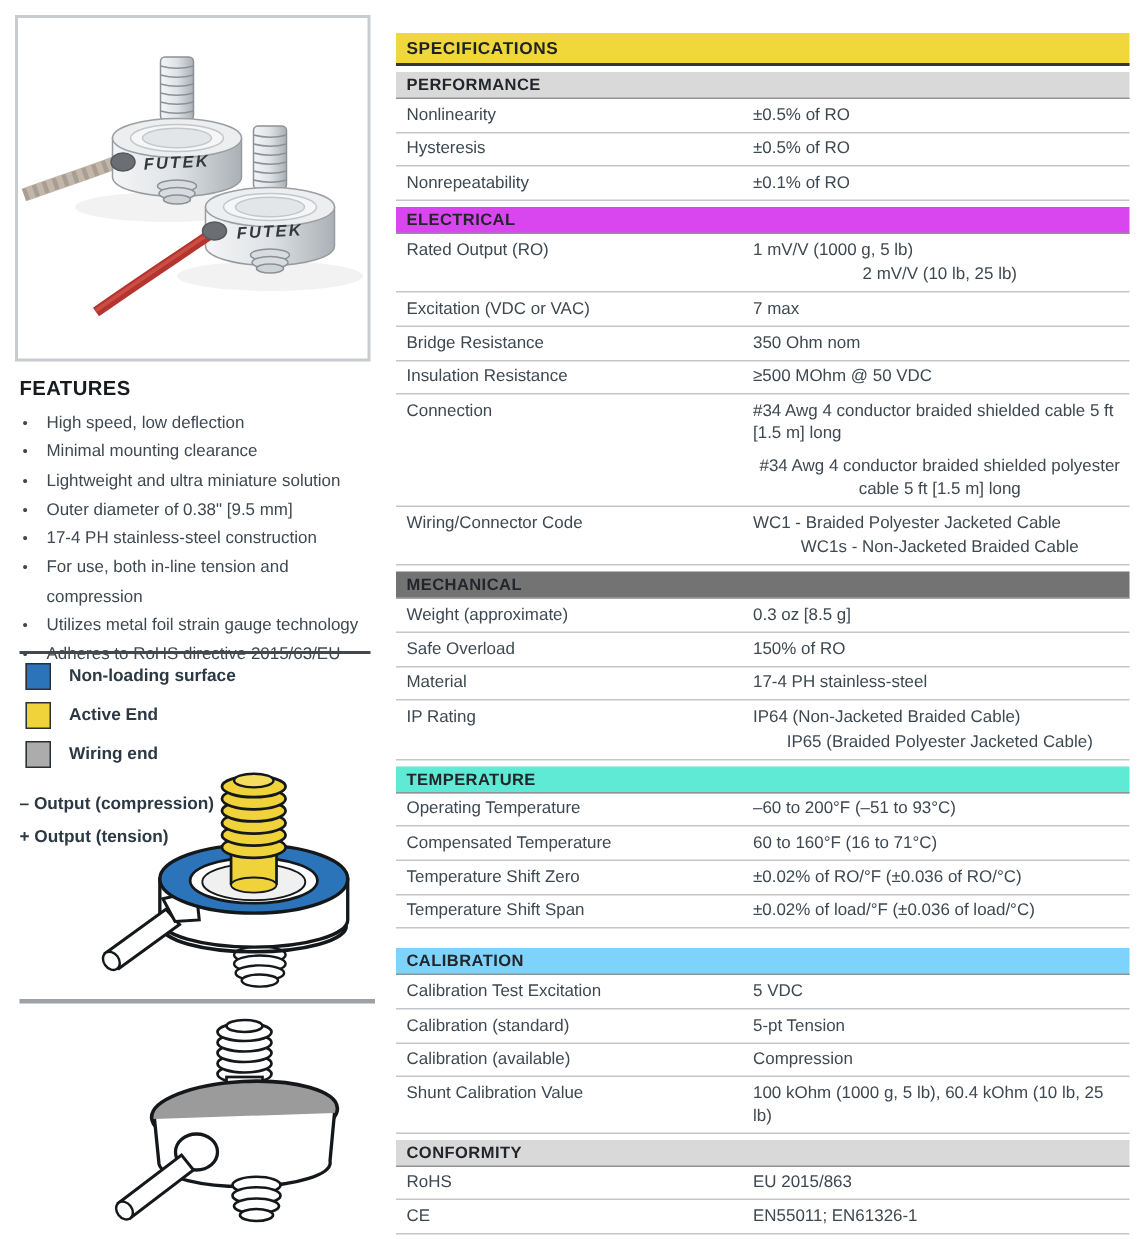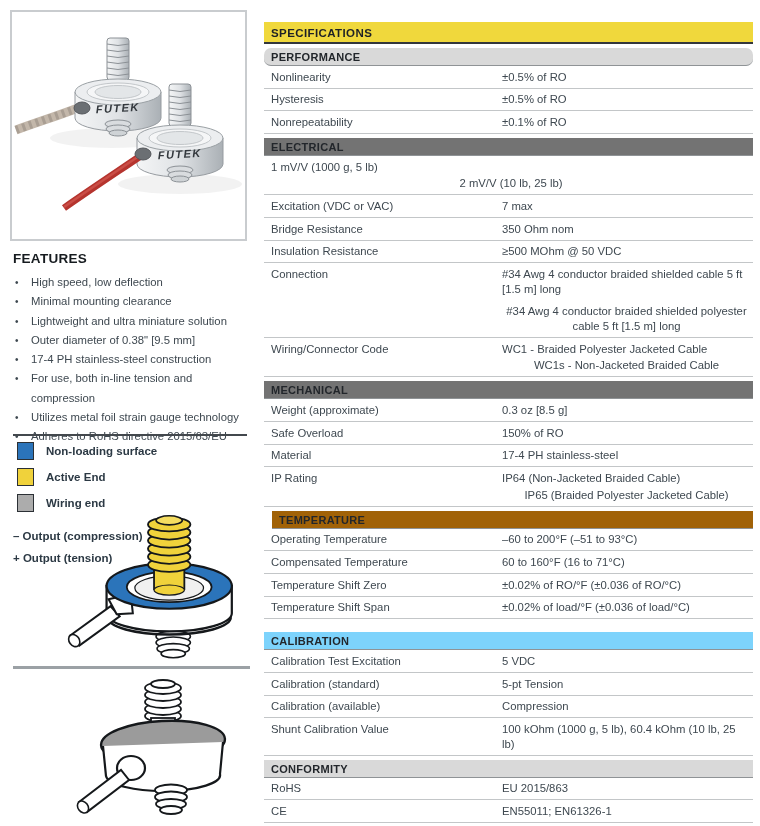--- a/index.html
+++ b/index.html
@@ -236,41 +236,42 @@
         <ellipse cx="80" cy="92" rx="14" ry="12" fill="#ffffff" stroke="#15181b" stroke-width="2.2"></ellipse>
         <polygon points="28,126 70,94 78,104 36,136" fill="#ffffff" stroke="#15181b" stroke-width="2"></polygon>
         <ellipse cx="32" cy="131" rx="5" ry="6.5" transform="rotate(-37 32 131)" fill="#ffffff" stroke="#15181b" stroke-width="1.6"></ellipse>
       </g>
     </svg>
   </div>
 
   <div class="right-col">
     <div class="spec-header" style="background: rgb(240, 216, 60);">SPECIFICATIONS</div>
     <div id="spec-table">
-        <div class="section-bar" style="background: rgb(217, 217, 217); border-radius: 7px;">PERFORMANCE</div>
+        <div class="section-bar" style="background: rgb(217, 217, 217);">PERFORMANCE</div>
         <div class="row">
           <div class="row-label">Nonlinearity</div>
           <div class="row-value">
             <div class="value-para">±0.5% of RO</div>
           </div>
         </div>
         <div class="row">
           <div class="row-label">Hysteresis</div>
           <div class="row-value">
             <div class="value-para">±0.5% of RO</div>
           </div>
         </div>
         <div class="row">
           <div class="row-label">Nonrepeatability</div>
           <div class="row-value">
             <div class="value-para">±0.1% of RO</div>
           </div>
         </div>
-        <div class="section-bar" style="background: #737373;">ELECTRICAL</div>
-        <div class="row">
+        <div class="section-bar" style="background: #d946ef;">ELECTRICAL</div>
+        <div class="row">
+          <div class="row-label">Rated Output (RO)</div>
           <div class="row-value">
             <div class="value-para">1 mV/V (1000 g, 5 lb)</div>
             <div class="value-para">2 mV/V (10 lb, 25 lb)</div>
           </div>
         </div>
         <div class="row">
           <div class="row-label">Excitation (VDC or VAC)</div>
           <div class="row-value">
             <div class="value-para">7 max</div>
           </div>
@@ -320,21 +321,21 @@
             <div class="value-para">17-4 PH stainless-steel</div>
           </div>
         </div>
         <div class="row">
           <div class="row-label">IP Rating</div>
           <div class="row-value">
             <div class="value-para">IP64 (Non-Jacketed Braided Cable)</div>
             <div class="value-para">IP65 (Braided Polyester Jacketed Cable)</div>
           </div>
         </div>
-        <div class="section-bar" style="background: #a16207; margin-left: 8px;">TEMPERATURE</div>
+        <div class="section-bar" style="background: #5eead4;">TEMPERATURE</div>
         <div class="row">
           <div class="row-label">Operating Temperature</div>
           <div class="row-value">
             <div class="value-para">–60 to 200°F (–51 to 93°C)</div>
           </div>
         </div>
         <div class="row">
           <div class="row-label">Compensated Temperature</div>
           <div class="row-value">
             <div class="value-para">60 to 160°F (16 to 71°C)</div>

